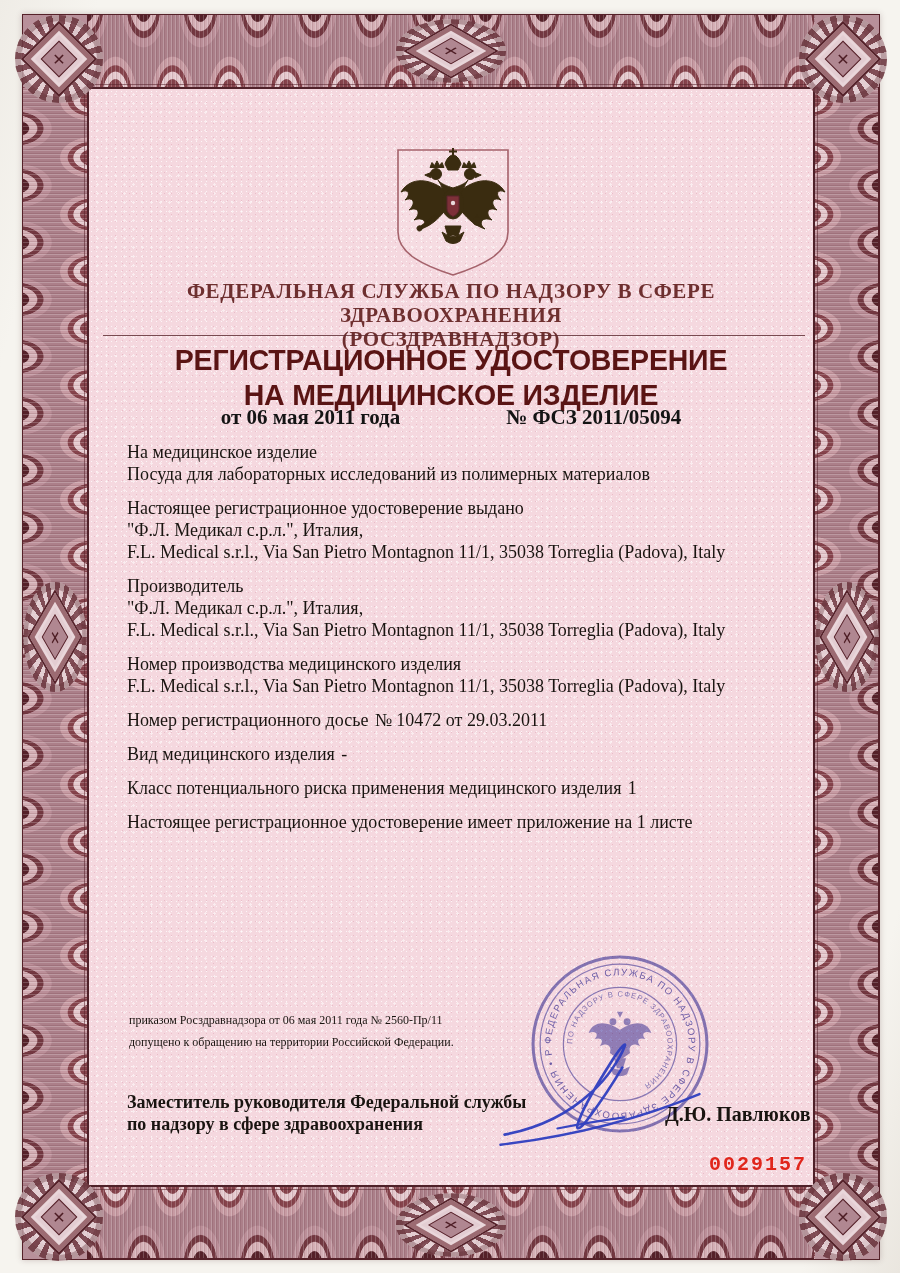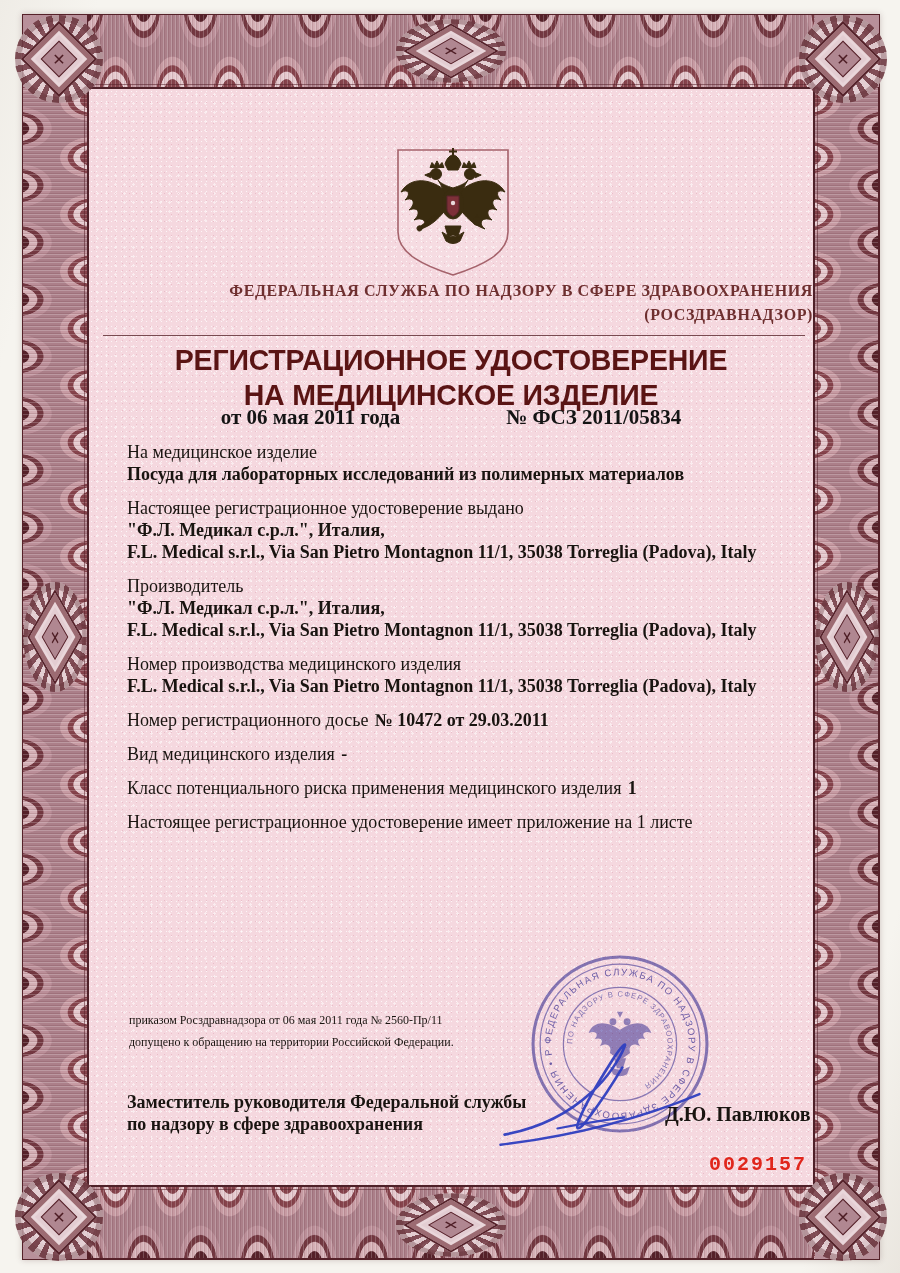--- a/index.html
+++ b/index.html
@@ -85,39 +85,39 @@
     background-size:5px 5px,7px 7px,9px 9px;
     background-position:0 0,2px 3px,4px 1px;
     border:2px solid #4f2129;
     outline:1px solid rgba(85,33,41,.55);
     outline-offset:2px;
   }
 
   
   .emblem{position:absolute;left:302px;top:54px;width:124px;height:138px;}
   .agency{
-    position:absolute;left:0;right:0;top:190px;text-align:right;
-    color:#6e2f2f;font-size:16px;letter-spacing:.6px;line-height:24px;font-weight:600;
+    position:absolute;left:0;right:0;top:190px;text-align:center;
+    color:#6e2f2f;font-size:21px;letter-spacing:.6px;line-height:24px;font-weight:600;
   }
   .rule{position:absolute;left:14px;right:8px;top:246px;height:1px;background:rgba(90,40,45,.8);}
   .title{
     position:absolute;left:0;right:0;top:253px;text-align:center;
     color:#5a1414;font-family:"Liberation Sans",sans-serif;font-weight:bold;
     font-size:30px;line-height:35px;letter-spacing:-.2px;
     transform:scaleX(.95);
   }
   .dateline{
     position:absolute;left:0;right:0;top:316px;
     display:flex;justify-content:center;gap:106px;
     font-size:21px;font-weight:bold;color:#141414;
   }
   .body{position:absolute;left:38px;top:352px;right:14px;color:#191410;font-size:18px;}
   .para{margin-bottom:12px;}
   .line{line-height:22px;white-space:nowrap;}
-  .b{font-weight:bold;}
+  .b{font-weight:normal;}
   .gap{margin-left:.35em;text-align:center;}
 
   .orders{position:absolute;left:40px;top:920px;font-size:12px;color:#191410;line-height:23.5px;z-index:2;}
   .signatory{position:absolute;left:38px;top:1002px;font-size:18px;font-weight:bold;color:#191410;line-height:23px;z-index:2;}
   .sig-name{position:absolute;left:576px;top:1014px;font-size:20px;font-weight:bold;color:#191410;z-index:2;white-space:nowrap;text-align:right;}
 
   .stamp{position:absolute;left:440px;top:864px;width:182px;height:182px;z-index:3;
          opacity:.8;mix-blend-mode:multiply;filter:blur(.4px);}
   .signature{position:absolute;left:404px;top:938px;width:220px;height:132px;z-index:4;}
   .serial{
@@ -229,21 +229,21 @@
       </div>
 
       <div class="rule"></div>
 
       <div class="title">
         <div>РЕГИСТРАЦИОННОЕ УДОСТОВЕРЕНИЕ</div>
         <div>НА МЕДИЦИНСКОЕ ИЗДЕЛИЕ</div>
       </div>
       <div class="dateline">
         <span>от  06 мая 2011 года</span>
-        <span>№  ФСЗ 2011/05834</span>
+        <span>№  ФСЗ 2011/05094</span>
       </div>
 
       <div class="body">
 
         <div class="para">
           <div class="line">На медицинское изделие</div>
           <div class="line b">Посуда для лабораторных исследований из полимерных материалов</div>
         </div>
 
         <div class="para">

